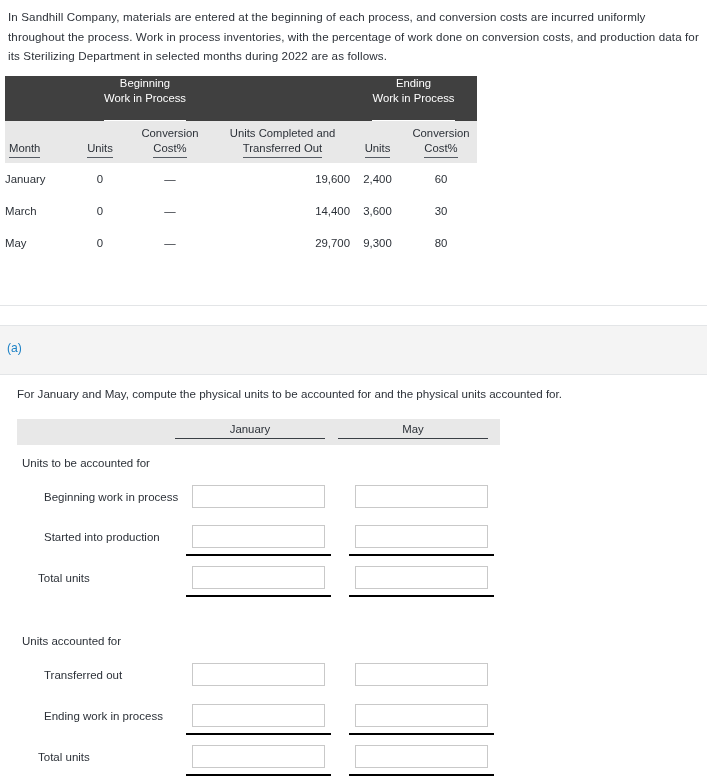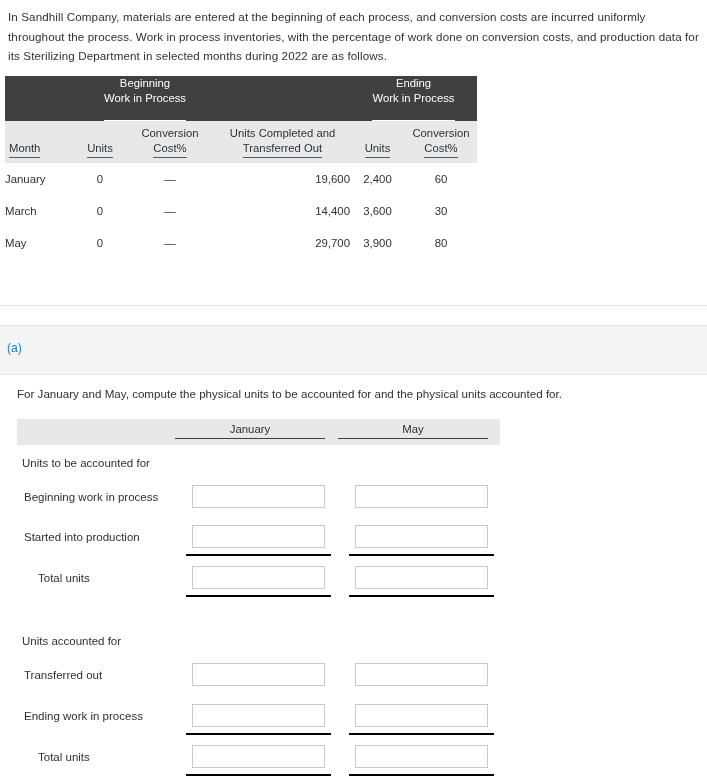--- a/index.html
+++ b/index.html
@@ -133,21 +133,21 @@
   .fh-jan { left: 175px; width: 150px; }
   .fh-may { left: 338px; width: 150px; }
 
   .row-label {
     position: absolute;
     font-size: 11.5px;
     color: #2c3138;
     white-space: nowrap;
   }
   .lvl0 { left: 22px; }
-  .lvl1 { left: 24px; }
+  .lvl1 { left: 44px; }
   .lvl2 { left: 38px; }
 
   .cell-box {
     position: absolute;
     width: 133px; height: 23px;
     border: 1px solid #c9c9c9;
     background: #ffffff;
   }
   .col-jan { left: 192px; }
   .col-may { left: 355px; }
@@ -231,21 +231,21 @@
         <td class="td-dash">—</td>
         <td class="td-r">14,400</td>
         <td class="td-c">3,600</td>
         <td class="td-c">30</td>
       </tr>
       <tr>
         <td class="td-month">May</td>
         <td class="td-c">0</td>
         <td class="td-dash">—</td>
         <td class="td-r">29,700</td>
-        <td class="td-c">3,900</td>
+        <td class="td-c">9,300</td>
         <td class="td-c">80</td>
       </tr>
     </tbody>
   </table>
 
   <div class="divider div1"></div>
   <div class="divider div2"></div>
 
   <div class="part-banner"></div>
   <div class="part-label">(a)</div>

